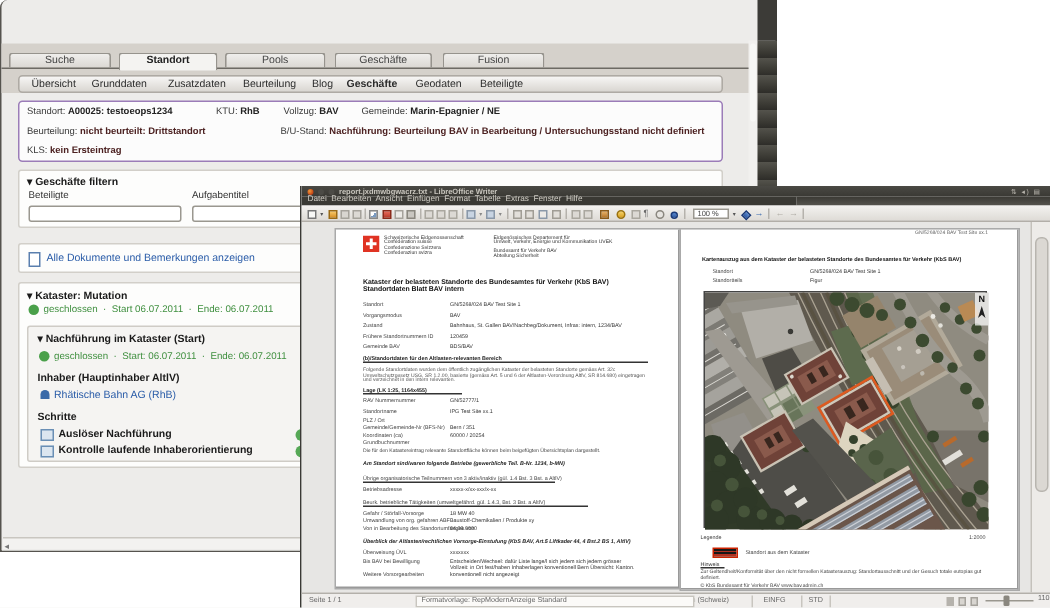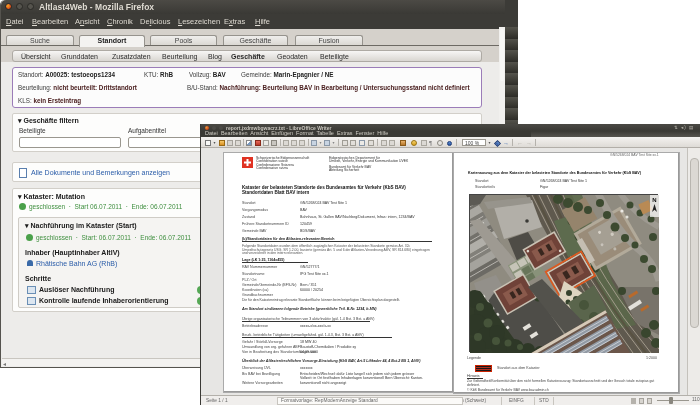--- a/index.html
+++ b/index.html
@@ -28,36 +28,20 @@
 .ti{position:absolute;top:3px;width:6px;height:6px;line-height:6px;text-align:center;}
 .tsep{position:absolute;top:2px;width:1px;height:7px;background:#b5b2ac;}
 .tiny{position:absolute;font-size:3.4px;color:#5a5a5a;white-space:nowrap;line-height:3.4px;}
 .tinyw{position:absolute;font-size:3.4px;color:#5a5a5a;line-height:3.6px;}
 .uhead{position:absolute;font-size:3.6px;font-weight:bold;color:#222;border-bottom:0.8px solid #333;white-space:nowrap;}
 .lbl{position:absolute;font-size:3.6px;color:#444;white-space:nowrap;}
 .val{position:absolute;font-size:3.6px;color:#333;white-space:nowrap;line-height:4px;}
 </style></head>
 <body>
 <div id="ff">
- <div id="fftitle">
-  <div class="wbtn" style="left:4px;background:radial-gradient(circle at 35% 35%,#f5a623,#d9541e 60%,#a03510);border:1px solid #2a2925;"></div>
-  <div class="wbtn" style="left:15px;background:#55534d;border:1px solid #2a2925;"></div>
-  <div class="wbtn" style="left:26px;background:#55534d;border:1px solid #2a2925;"></div>
-  <div style="position:absolute;left:38px;top:2px;font-size:8.5px;font-weight:bold;color:#dfdbd2;">Altlast4Web - Mozilla Firefox</div>
- </div>
- <div id="ffmenu">
-  <span style="left:5px;"><u>D</u>atei</span>
-  <span style="left:31px;"><u>B</u>earbeiten</span>
-  <span style="left:74px;">A<u>n</u>sicht</span>
-  <span style="left:106px;"><u>C</u>hronik</span>
-  <span style="left:139px;">De<u>l</u>icious</span>
-  <span style="left:177px;"><u>L</u>esezeichen</span>
-  <span style="left:223px;">E<u>x</u>tras</span>
-  <span style="left:254px;"><u>H</u>ilfe</span>
- </div>
  <div id="ffchrome">
   <div class="tab" style="left:5px;width:68px;">Suche</div>
   <div class="tab tabact" style="left:78px;width:66px;">Standort</div>
   <div class="tab" style="left:149px;width:67px;">Pools</div>
   <div class="tab" style="left:222px;width:65px;">Geschäfte</div>
   <div class="tab" style="left:294px;width:68px;">Fusion</div>
   <div id="tabline"></div>
   <div id="subtabs">
    <span style="left:8px;">Übersicht</span>
    <span style="left:48px;">Grunddaten</span>

